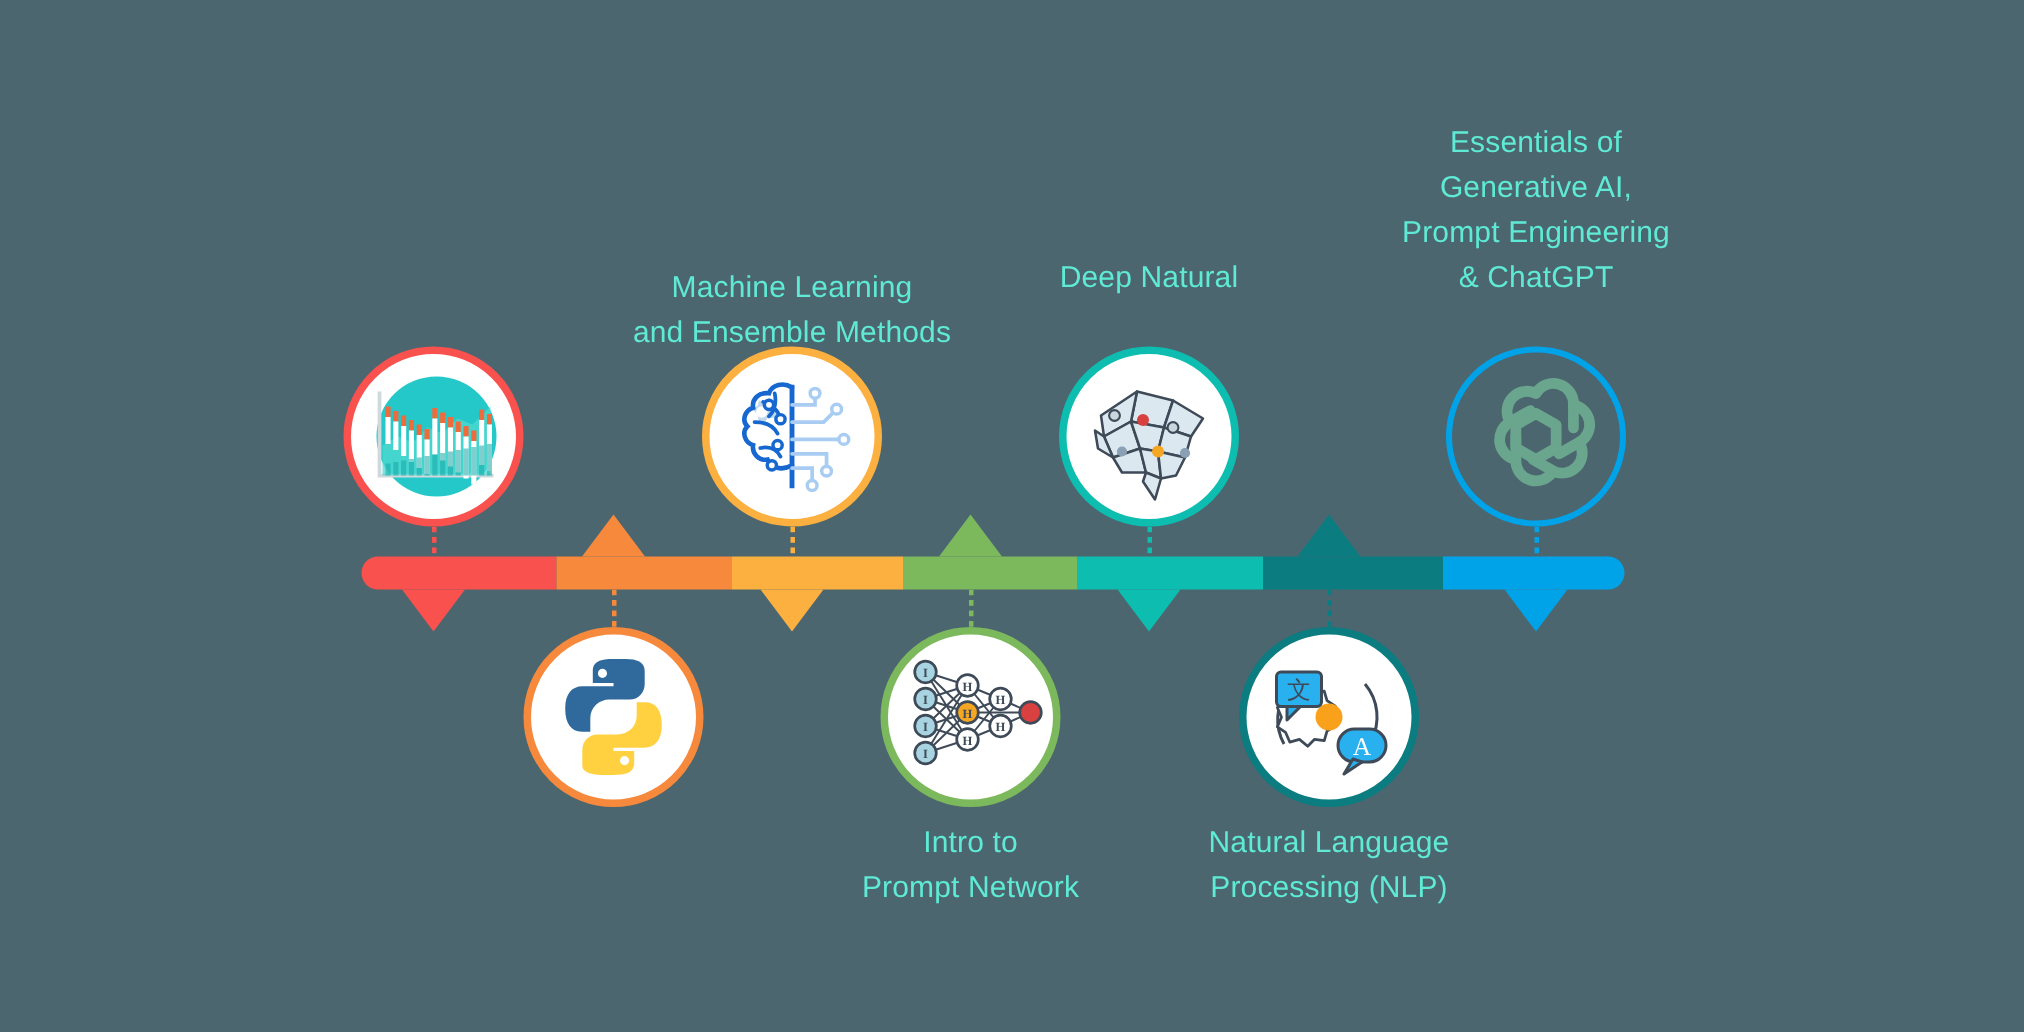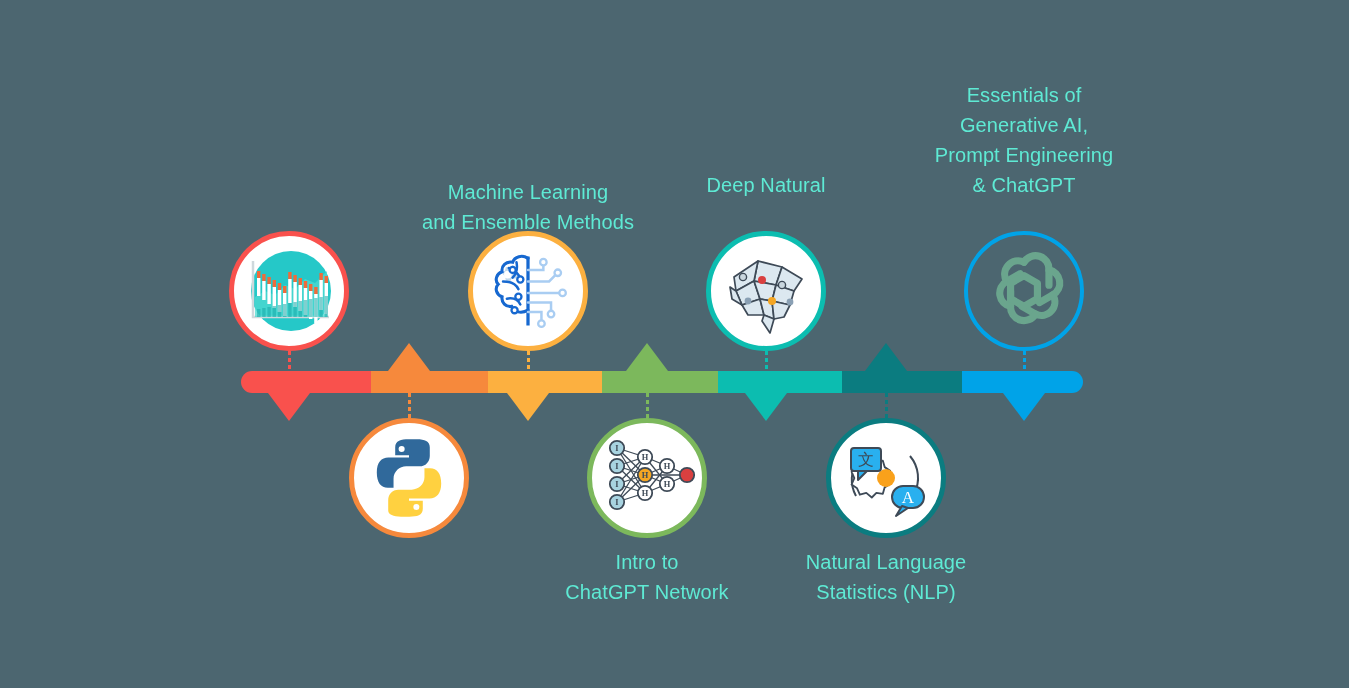--- a/index.html
+++ b/index.html
@@ -239,21 +239,21 @@
       <circle cx="72" cy="40" r="7.2" fill="#ffffff" stroke="#3e4a57" stroke-width="1.8"></circle>
           <text x="72" y="43.4" font-size="8.4" font-family="Liberation Serif, serif" font-weight="bold" text-anchor="middle" fill="#3e4a57">H</text>
           <circle cx="72" cy="58" r="7.2" fill="#ffffff" stroke="#3e4a57" stroke-width="1.8"></circle>
           <text x="72" y="61.4" font-size="8.4" font-family="Liberation Serif, serif" font-weight="bold" text-anchor="middle" fill="#3e4a57">H</text>
       <circle cx="92" cy="49" r="7.2" fill="#d94040" stroke="#3e4a57" stroke-width="1.8"></circle>
     </svg>
       </span>
     </div>
     <div class="conn" style="color: rgb(124, 184, 92); left: 645.5px; top: 393px; height: 25px;"></div>
     <div class="label" style="left: 477px; width: 340px; top: 547px;">Intro to
-ChatGPT Network</div>
+Prompt Network</div>
     <div class="ptr down" style="color: rgb(12, 189, 176); left: 745px; top: 393px;"></div>
     <div class="bubble ring" style="border-color: rgb(12, 189, 176); left: 706px; top: 231px;">
       <span>
     <svg width="104" height="104" viewBox="0 0 104 104">
       <g fill="#dce8f0" stroke="#3e4a57" stroke-width="1.7" stroke-linejoin="round">
         <polygon points="44,22 68,28 62,46 40,42"></polygon>
         <polygon points="68,28 88,40 80,52 62,46"></polygon>
         <polygon points="20,38 44,22 40,42 22,52"></polygon>
         <polygon points="22,52 40,42 46,60 28,66"></polygon>
         <polygon points="40,42 62,46 58,62 46,60"></polygon>
@@ -296,21 +296,21 @@
       <g>
         <rect x="58" y="60" width="32" height="22" rx="11" fill="#29b0ef" stroke="#3e4a57" stroke-width="2"></rect>
         <polygon points="68,80 62,90 74,82" fill="#29b0ef" stroke="#3e4a57" stroke-width="2" stroke-linejoin="round"></polygon>
         <text x="74" y="77" font-size="17" font-family="Liberation Serif, serif" text-anchor="middle" fill="#ffffff">A</text>
       </g>
     </svg>
       </span>
     </div>
     <div class="conn" style="color: rgb(11, 124, 128); left: 884.5px; top: 393px; height: 25px;"></div>
     <div class="label" style="left: 716px; width: 340px; top: 547px;">Natural Language
-Statistics (NLP)</div>
+Processing (NLP)</div>
     <div class="ptr down" style="color: rgb(0, 163, 232); left: 1003px; top: 393px;"></div>
     <div class="bubble hollow" style="left: 964px; top: 231px;">
       <span>
     <svg width="96" height="96" viewBox="0 0 100 100">
       <g fill="none" stroke="#6aa58d" stroke-width="7.5" stroke-linejoin="round" stroke-linecap="round">
         <path d="M50 20 a14 14 0 0 1 26 8 v16"></path>
         <path d="M76 28 a14 14 0 0 1 4 26 l-14 8"></path>
         <path d="M80 54 a14 14 0 0 1 -18 20 l-14-8"></path>
         <path d="M62 74 a14 14 0 0 1 -26 -8 v-16"></path>
         <path d="M36 66 a14 14 0 0 1 -4 -26 l14-8"></path>

